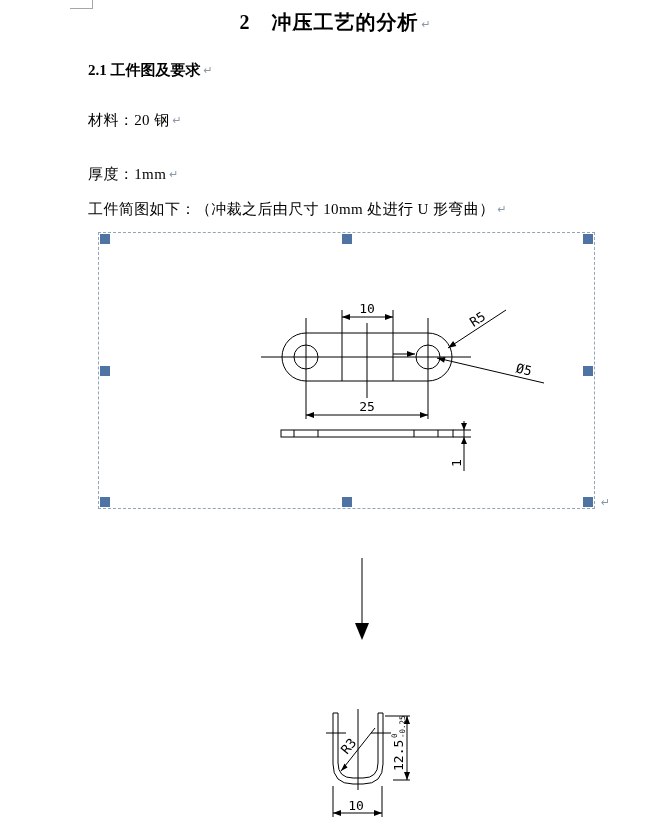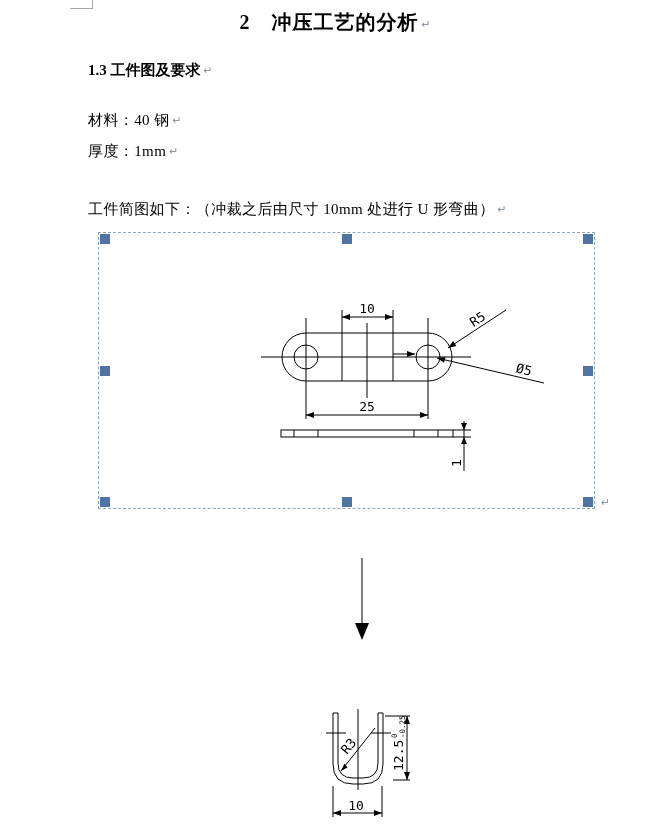--- a/index.html
+++ b/index.html
@@ -10,21 +10,21 @@
   
   .doc-title{
     position:absolute;top:9px;left:0;width:670px;text-align:center;
     font-size:20px;font-weight:bold;letter-spacing:1px;white-space:nowrap;
   }
   .doc-heading{
     position:absolute;top:61px;left:88px;font-size:15px;font-weight:bold;white-space:nowrap;
   }
   .doc-par{position:absolute;left:88px;font-size:15px;white-space:nowrap;letter-spacing:0.4px;}
   .par-material{top:111px;}
-  .par-thickness{top:142px;}
+  .par-thickness{top:165px;}
   .par-note{top:200px;}
   .pmark{
     font-family:"DejaVu Sans",sans-serif;color:#8a97a5;font-size:11px;
     font-weight:normal;letter-spacing:0;margin-left:3px;vertical-align:1px;
   }
   
   .crop-h{position:absolute;left:70px;top:8px;width:23px;height:1px;background:#a6a6a6;}
   .crop-v{position:absolute;left:92px;top:0;width:1px;height:9px;background:#a6a6a6;}
   
   .sel-frame{
@@ -54,23 +54,23 @@
 </head>
 <body>
 
 <div>
   <div class="crop-h"></div>
   <div class="crop-v"></div>
 </div>
 
 <div class="doc-title"><span>2　冲压工艺的分析</span><span class="pmark">↵</span></div>
 
-<div class="doc-heading"><span>1.3 工件图及要求</span><span class="pmark">↵</span></div>
+<div class="doc-heading"><span>2.1 工件图及要求</span><span class="pmark">↵</span></div>
 
-<div class="doc-par par-material"><span>材料：40 钢</span><span class="pmark">↵</span></div>
+<div class="doc-par par-material"><span>材料：20 钢</span><span class="pmark">↵</span></div>
 
 <div class="doc-par par-thickness"><span>厚度：1mm</span><span class="pmark">↵</span></div>
 
 <div class="doc-par par-note"><span>工件简图如下：（冲裁之后由尺寸 10mm 处进行 U 形弯曲）</span><span class="pmark">↵</span></div>
 
 <div class="sel-frame">
   <svg class="cad fig-drawing" width="495" height="275" viewBox="0 0 495 275">
 
     <g>
       <path d="M207,100 H329 A24,24 0 0 1 329,148 H207 A24,24 0 0 1 207,100 Z"></path>

